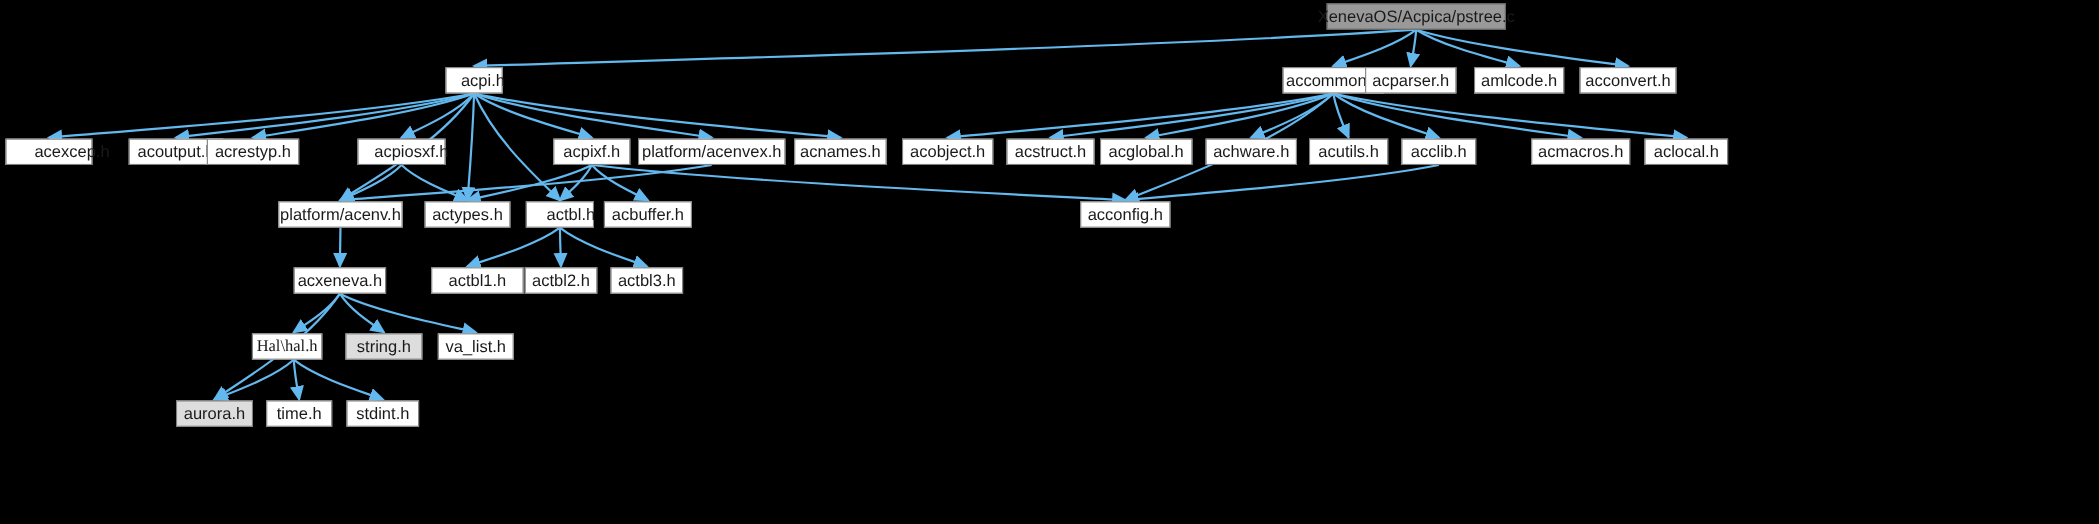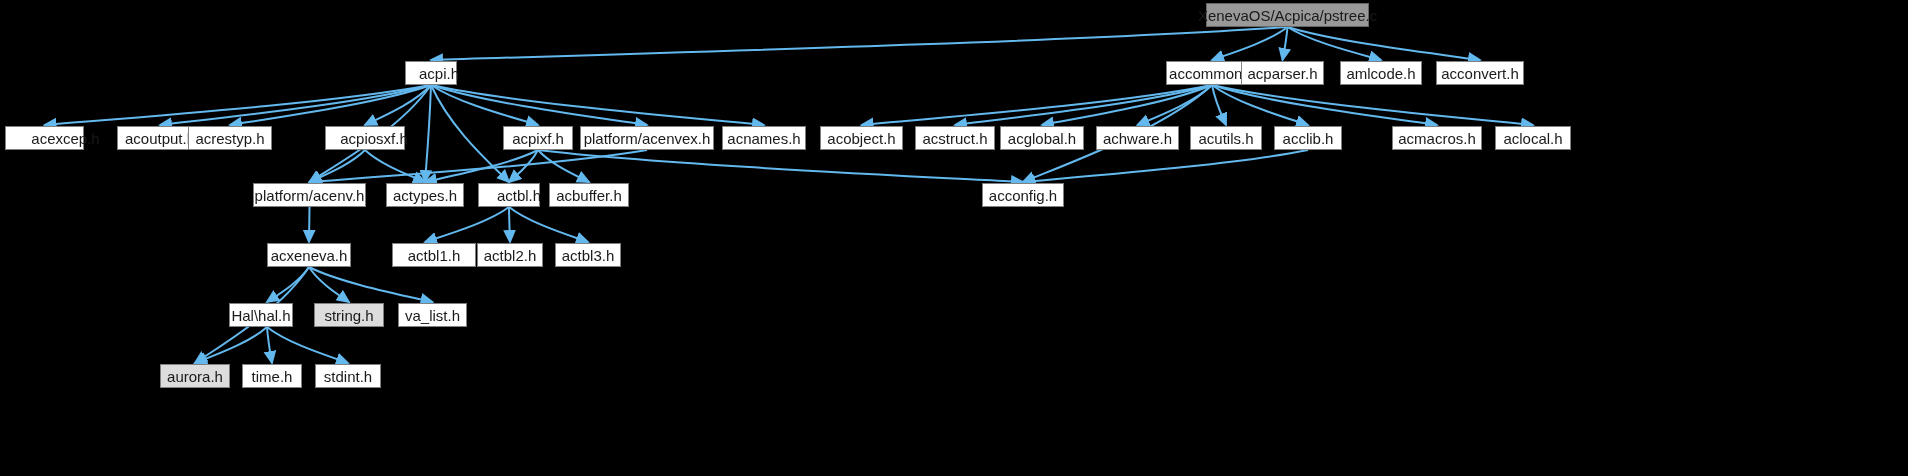--- a/index.html
+++ b/index.html
@@ -152,21 +152,21 @@
       </div>
       <div class="node" style="left: 392px; top: 243px; width: 84px;">
         <span>actbl1.h</span>
       </div>
       <div class="node" style="left: 477px; top: 243px; width: 66px;">
         <span>actbl2.h</span>
       </div>
       <div class="node" style="left: 555px; top: 243px; width: 66px;">
         <span>actbl3.h</span>
       </div>
-      <div class="node" style="left: 229px; top: 303px; width: 64px;">
+      <div class="node" style="left: 229px; top: 303px; width: 64px; font-family: Liberation Serif, serif;">
         <span>Hal\hal.h</span>
       </div>
       <div class="node lib" style="left: 314px; top: 303px; width: 70px;">
         <span>string.h</span>
       </div>
       <div class="node" style="left: 398px; top: 303px; width: 69px;">
         <span>va_list.h</span>
       </div>
       <div class="node lib" style="left: 160px; top: 364px; width: 70px;">
         <span>aurora.h</span>

